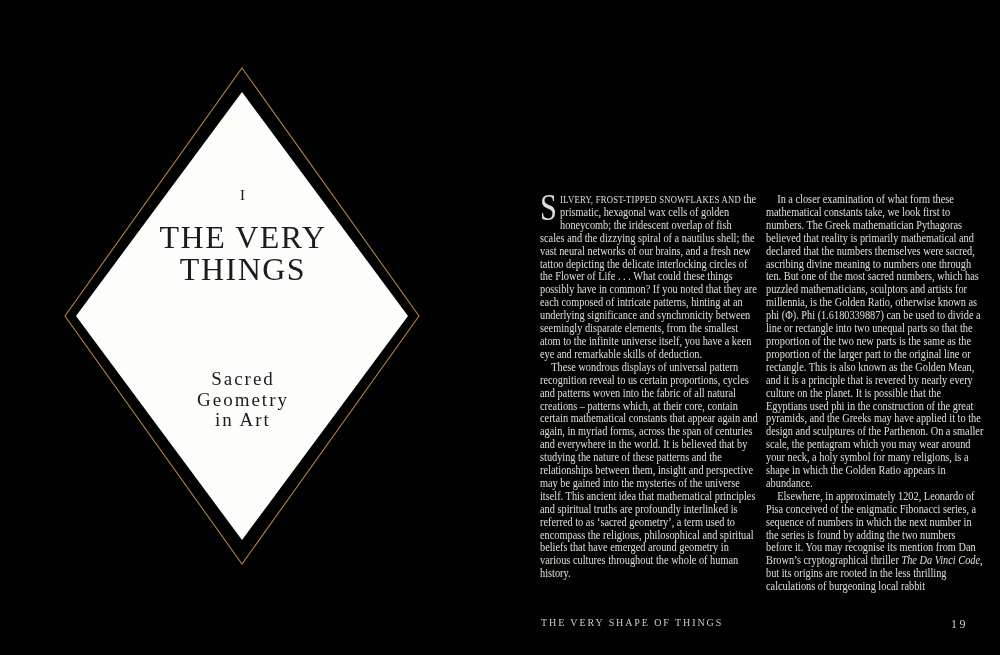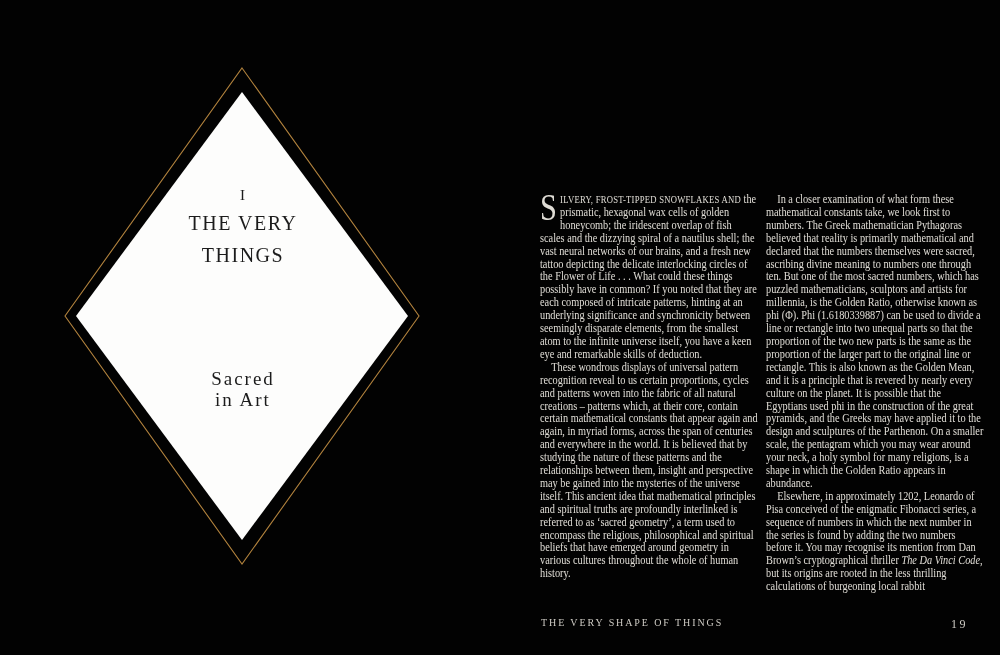--- a/index.html
+++ b/index.html
@@ -2,21 +2,21 @@
 <html><head>
 <meta charset="utf-8">
 <style>
   html,body{margin:0;padding:0;background:#000;}
   .spread{position:relative;width:1000px;height:655px;background:#020202;overflow:hidden;
           font-family:"Liberation Serif", serif;}
   
   .diamond-svg{position:absolute;left:0;top:0;}
   .diamond-content{position:absolute;left:93px;top:0;width:300px;text-align:center;color:#1c1c1c;}
   .chapter-number{position:absolute;top:187px;width:100%;font-size:15px;letter-spacing:1px;}
-  .chapter-title{position:absolute;top:208px;width:100%;font-size:20px;line-height:31.5px;
+  .chapter-title{position:absolute;top:222px;width:100%;font-size:32px;line-height:31.5px;
                  letter-spacing:1.5px;font-weight:normal;}
   .chapter-subtitle{position:absolute;top:337px;width:100%;font-size:19px;line-height:20.5px;
                     letter-spacing:2px;margin-top:32px;}
   
   .column{position:absolute;top:193px;color:#e0ddd6;font-size:12.9px;line-height:12.9px;
           text-align:left;transform:scaleX(0.8);transform-origin:left top;}
   .col-1{left:540px;width:272px;}
   .col-2{left:766px;width:272px;}
   .column p{margin:0;padding:0;}
   .column p.indent{text-indent:14px;}
@@ -41,20 +41,21 @@
       <polygon points="242,92 408,316 242,540 76,316" fill="#fdfdfc"></polygon>
     </svg>
     <div class="diamond-content">
       <div class="chapter-number">I</div>
       <div class="chapter-title">
         <div>THE VERY</div>
         <div>THINGS</div>
       </div>
       <div class="chapter-subtitle">
         <div>Sacred</div>
+        <div>Geometry</div>
         <div>in Art</div>
       </div>
     </div>
   </div>
 
   <div>
     <div class="column col-1">
         <p class=""><span class="run-dropcap">S</span><span class="run-leadcaps">ILVERY, FROST-TIPPED SNOWFLAKES AND</span><span class="run-normal"> the prismatic, hexagonal wax cells of golden honeycomb; the iridescent overlap of fish scales and the dizzying spiral of a nautilus shell; the vast neural networks of our brains, and a fresh new tattoo depicting the delicate interlocking circles of the Flower of Life . . . What could these things possibly have in common? If you noted that they are each composed of intricate patterns, hinting at an underlying significance and synchronicity between seemingly disparate elements, from the smallest atom to the infinite universe itself, you have a keen eye and remarkable skills of deduction.</span></p>
         <p class="indent"><span class="run-normal">These wondrous displays of universal pattern recognition reveal to us certain proportions, cycles and patterns woven into the fabric of all natural creations – patterns which, at their core, contain certain mathematical constants that appear again and again, in myriad forms, across the span of centuries and everywhere in the world. It is believed that by studying the nature of these patterns and the relationships between them, insight and perspective may be gained into the mysteries of the universe itself. This ancient idea that mathematical principles and spiritual truths are profoundly interlinked is referred to as ‘sacred geometry’, a term used to encompass the religious, philosophical and spiritual beliefs that have emerged around geometry in various cultures throughout the whole of human history.</span></p>
       </div>

